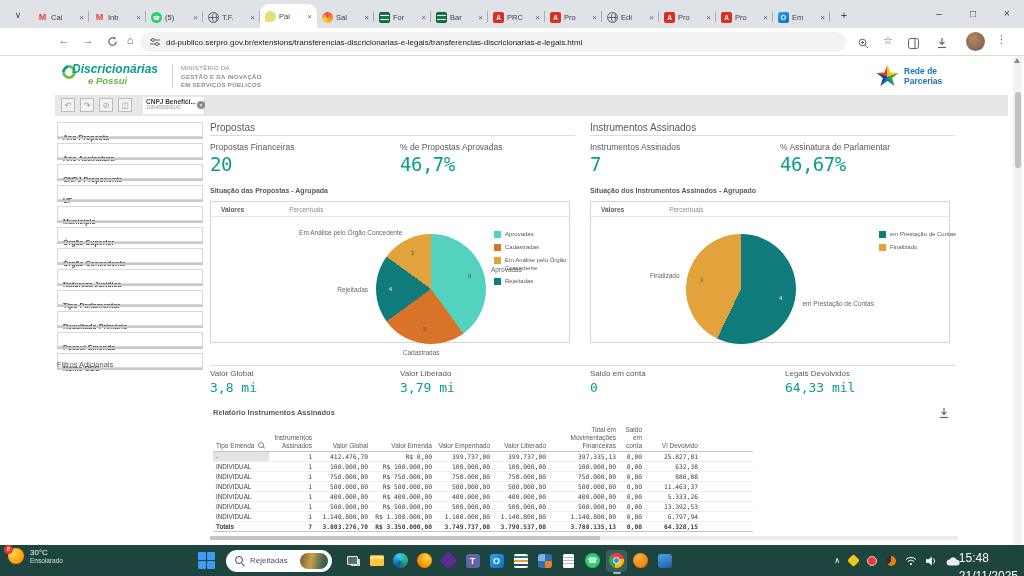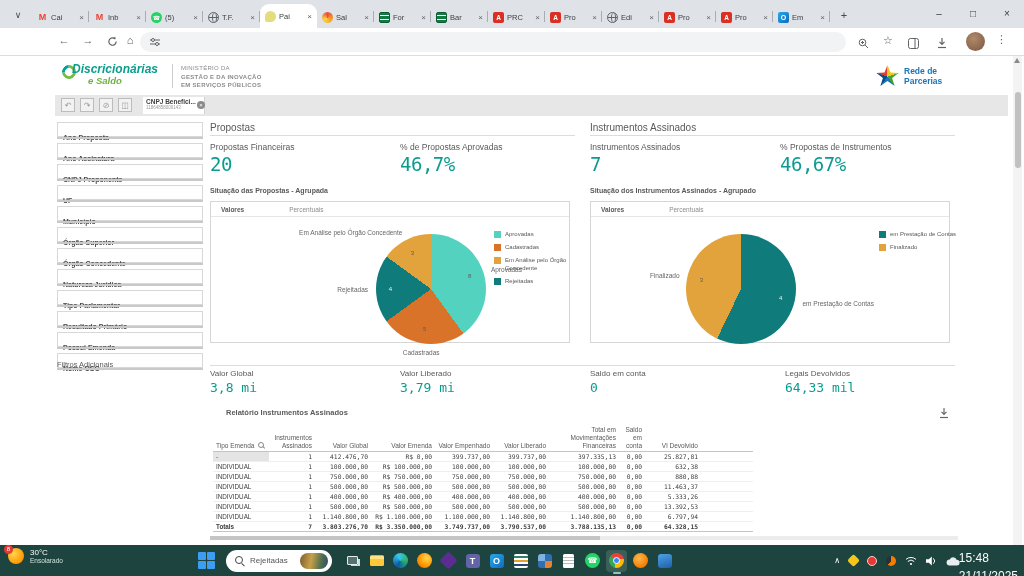--- a/index.html
+++ b/index.html
@@ -99,21 +99,21 @@
   .legend-item{display:flex;gap:4px;font-size:6px;color:#595959;line-height:1.2;}
   .legend-swatch{width:7px;height:7px;flex:none;}
   .consulta-kpis{position:absolute;left:210px;top:313px;width:750px;height:34px;}
   .consulta-kpi{position:absolute;top:0;}
   .consulta-kpi:nth-of-type(1){left:0;} .consulta-kpi:nth-of-type(2){left:190px;}
   .consulta-kpi:nth-of-type(3){left:380px;} .consulta-kpi:nth-of-type(4){left:575px;}
   .consulta-kpi .lab{font-size:8px;color:#595959;display:block;}
   .consulta-kpi .val{font-family:"DejaVu Sans Mono",monospace;font-size:13px;color:#0a9c8f;display:block;margin-top:2px;}
 
   
-  .report-title{position:absolute;left:226px;top:352px;font-size:7.5px;font-weight:bold;color:#595959;}
+  .report-title{position:absolute;left:213px;top:352px;font-size:7.5px;font-weight:bold;color:#595959;}
   .dl-icon{position:absolute;left:938px;top:349px;}
   .report-table{position:absolute;left:213px;top:369px;width:540px;border-collapse:collapse;table-layout:fixed;}
   .report-table th{font-weight:normal;color:#595959;font-size:6.5px;text-align:right;vertical-align:bottom;padding:1px 3px 2px;border-bottom:1px solid #c4c4c4;line-height:1.2;}
   .report-table th.th-left{text-align:left;}
   .report-table td{text-align:right;padding:1px 3px;height:10px;font-family:"DejaVu Sans Mono",monospace;font-size:6.3px;color:#404040;border-bottom:1px solid #efefef;}
   .report-table td.td-left{text-align:left;font-family:"Liberation Sans",sans-serif;}
   .report-table td.dim{background:#e4e4e4;}
   .report-table .totals td{font-weight:bold;border-top:1px solid #8a8a8a;border-bottom:1px solid #c4c4c4;}
   .mini-search{position:relative;display:inline-block;width:7px;height:7px;margin-left:4px;vertical-align:-1px;}
   .mini-search::before{content:"";position:absolute;left:0;top:0;width:4px;height:4px;border:1px solid #8a8a8a;border-radius:50%;}
@@ -279,20 +279,21 @@
     </div>
     <div class="nav-ic" style="left:122px" data-name="home-icon">⌂</div>
     <div class="urlbar" data-name="address-bar">
       <span data-name="site-settings-icon">
         <svg width="10" height="10" viewBox="0 0 10 10">
             <path d="M0 3h10M0 7h10" stroke="#5f6368"></path>
             <circle cx="3" cy="3" r="1.5" fill="#f1f3f4" stroke="#5f6368"></circle>
             <circle cx="7" cy="7" r="1.5" fill="#f1f3f4" stroke="#5f6368"></circle>
           </svg>
       </span>
+      <span class="url-text" data-name="url-text">dd-publico.serpro.gov.br/extensions/transferencias-discricionarias-e-legais/transferencias-discricionarias-e-legais.html</span>
     </div>
     <div class="tb-right-ic" style="left:858px" data-name="zoom-icon">
       <svg width="11" height="11" viewBox="0 0 11 11">
           <circle cx="4.5" cy="4.5" r="3.3" fill="none" stroke="#5f6368"></circle>
           <path d="M7.1 7.1 10 10" stroke="#5f6368"></path>
           <path d="M3 4.5h3M4.5 3v3" stroke="#5f6368"></path>
         </svg>
     </div>
     <div class="nav-ic" style="left:880px;top:6px" data-name="bookmark-star-icon">☆</div>
     <div class="tb-right-ic" style="left:908px" data-name="side-panel-icon">
@@ -308,21 +309,21 @@
         </svg>
     </div>
     <div class="avatar" data-name="profile-avatar"></div>
     <div class="kebab" data-name="browser-menu-icon">⋮</div>
   </div>
 
   <div class="page" data-name="dashboard-page">
 
     <div class="logo-swirl" data-name="discricionarias-logo-icon"></div>
     <div class="logo-l1" data-name="logo-title">Discricionárias</div>
-    <div class="logo-l2" data-name="logo-subtitle">e Saldo</div>
+    <div class="logo-l2" data-name="logo-subtitle">e Possui</div>
     <div class="hdr-divider" data-name="header-divider"></div>
     <div class="ministry" data-name="ministry-name">
       <span class="m1">MINISTÉRIO DA</span><br>
       <span class="m2">GESTÃO E DA INOVAÇÃO</span><br>
       <span class="m3">EM SERVIÇOS PÚBLICOS</span>
     </div>
     <div class="rede-star" data-name="rede-parcerias-star-icon"></div>
     <div class="rede-txt" data-name="rede-parcerias-logo">
       <span>Rede de</span><br>
       <span>Parcerias</span>
@@ -436,21 +437,21 @@
               <span data-name="legend-label">Rejeitadas</span>
             </div>
           </div>
       </div>
     </div>
 
     <div class="sec-title" style="left:590px;top:66px" data-name="instrumentos-section-title">Instrumentos Assinados</div>
     <div class="sec-hr" style="left:590px;top:79px;width:365px"></div>
     <div class="kpi-label" style="left:590px;top:86px" data-name="kpi-instrumentos-assinados-label">Instrumentos Assinados</div>
     <div class="kpi-value" style="left:590px;top:97px" data-name="kpi-instrumentos-assinados-value">7</div>
-    <div class="kpi-label" style="left:780px;top:86px" data-name="kpi-pct-assinatura-label">% Propostas de Instrumentos</div>
+    <div class="kpi-label" style="left:780px;top:86px" data-name="kpi-pct-assinatura-label">% Assinatura de Parlamentar</div>
     <div class="kpi-value" style="left:780px;top:97px" data-name="kpi-pct-assinatura-value">46,67%</div>
     <div class="chart-subtitle" style="left:590px;top:131px" data-name="instrumentos-chart-subtitle">Situação dos Instrumentos Assinados - Agrupado</div>
 
     <div class="chart-card right" data-name="instrumentos-chart-card">
       <div class="chart-tabs" data-name="chart-view-tabs">
         <span class="chart-tab" data-name="tab-valores">Valores</span>
         <span class="chart-tab inactive" data-name="tab-percentuais">Percentuais</span>
       </div>
       <div class="pie-wrap" data-name="instrumentos-pie-chart">
         <div class="pie-disk" data-name="pie-disk" style="background: conic-gradient(rgb(15, 123, 123) 0deg, rgb(15, 123, 123) 205.714deg, rgb(226, 163, 60) 205.714deg, rgb(226, 163, 60) 360deg);">

